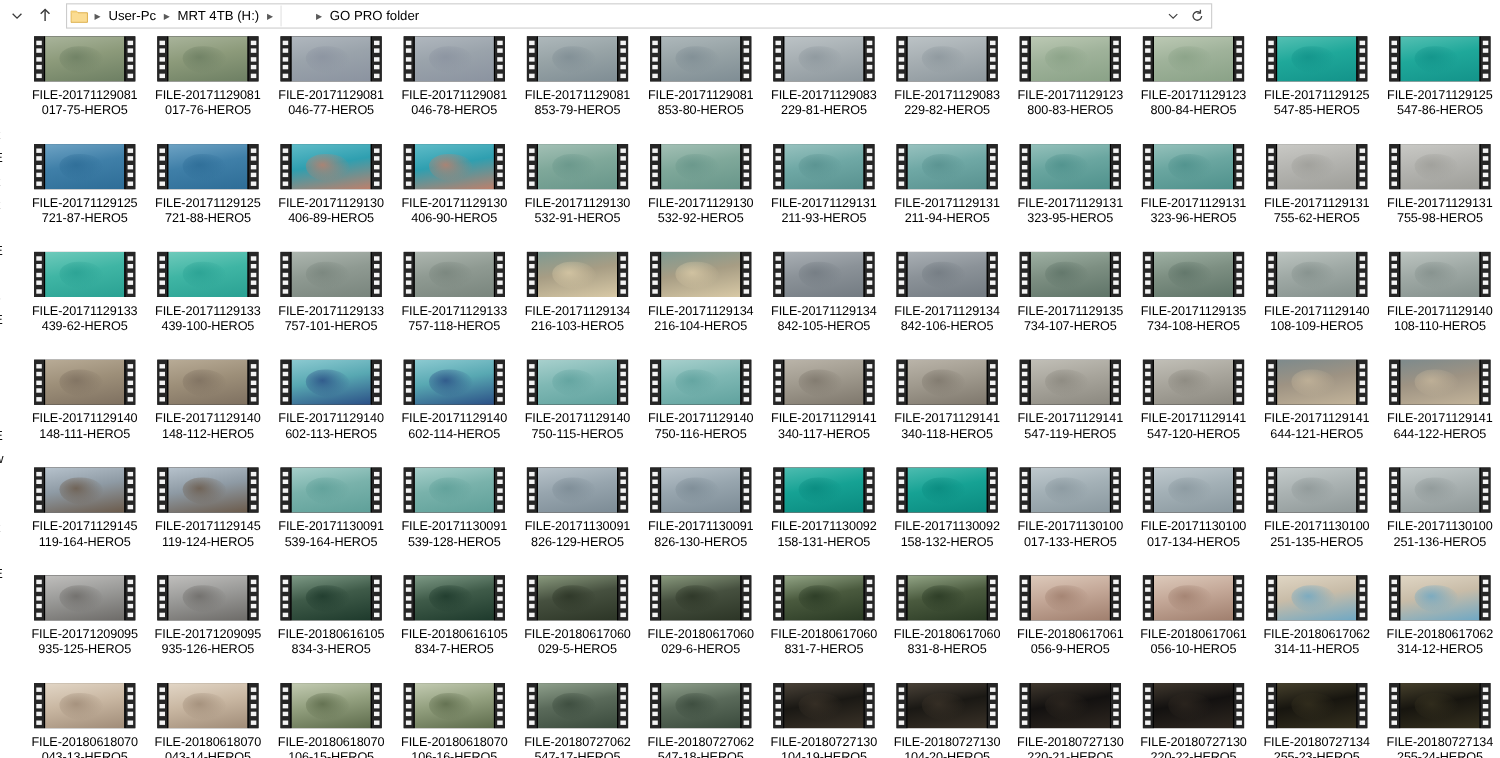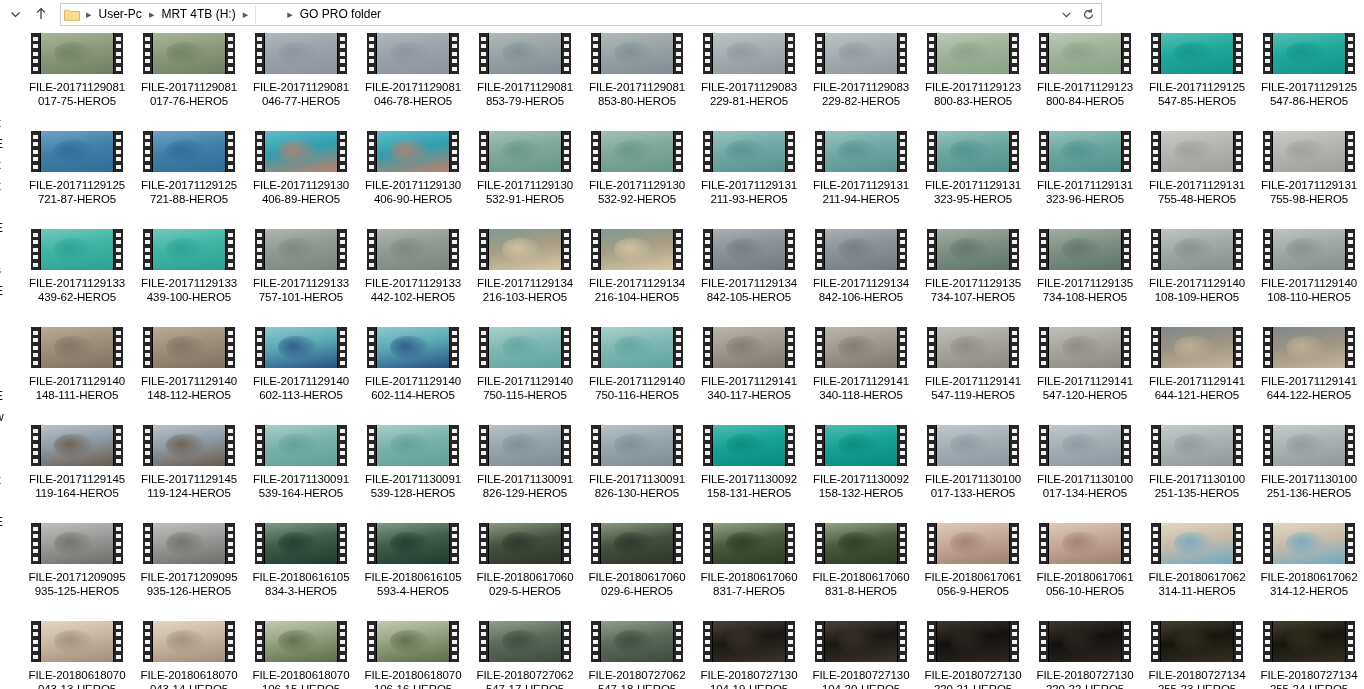--- a/index.html
+++ b/index.html
@@ -892,21 +892,21 @@
               <i></i>
               <i></i>
               <i></i>
               <i></i>
               <i></i>
             </div>
           </div>
         </div>
         <div class="label">
           <span>FILE-20171129131</span>
-          <span>755-48-HERO5</span>
+          <span>755-62-HERO5</span>
         </div>
       </div>
       <div class="cell">
         <div class="thumbwrap">
           <div class="film">
             <div class="sprockets">
               <i></i>
               <i></i>
               <i></i>
               <i></i>
@@ -1037,21 +1037,21 @@
               <i></i>
               <i></i>
               <i></i>
               <i></i>
               <i></i>
             </div>
           </div>
         </div>
         <div class="label">
           <span>FILE-20171129133</span>
-          <span>442-102-HERO5</span>
+          <span>757-118-HERO5</span>
         </div>
       </div>
       <div class="cell">
         <div class="thumbwrap">
           <div class="film">
             <div class="sprockets">
               <i></i>
               <i></i>
               <i></i>
               <i></i>
@@ -2081,21 +2081,21 @@
               <i></i>
               <i></i>
               <i></i>
               <i></i>
               <i></i>
             </div>
           </div>
         </div>
         <div class="label">
           <span>FILE-20180616105</span>
-          <span>593-4-HERO5</span>
+          <span>834-7-HERO5</span>
         </div>
       </div>
       <div class="cell">
         <div class="thumbwrap">
           <div class="film">
             <div class="sprockets">
               <i></i>
               <i></i>
               <i></i>
               <i></i>

